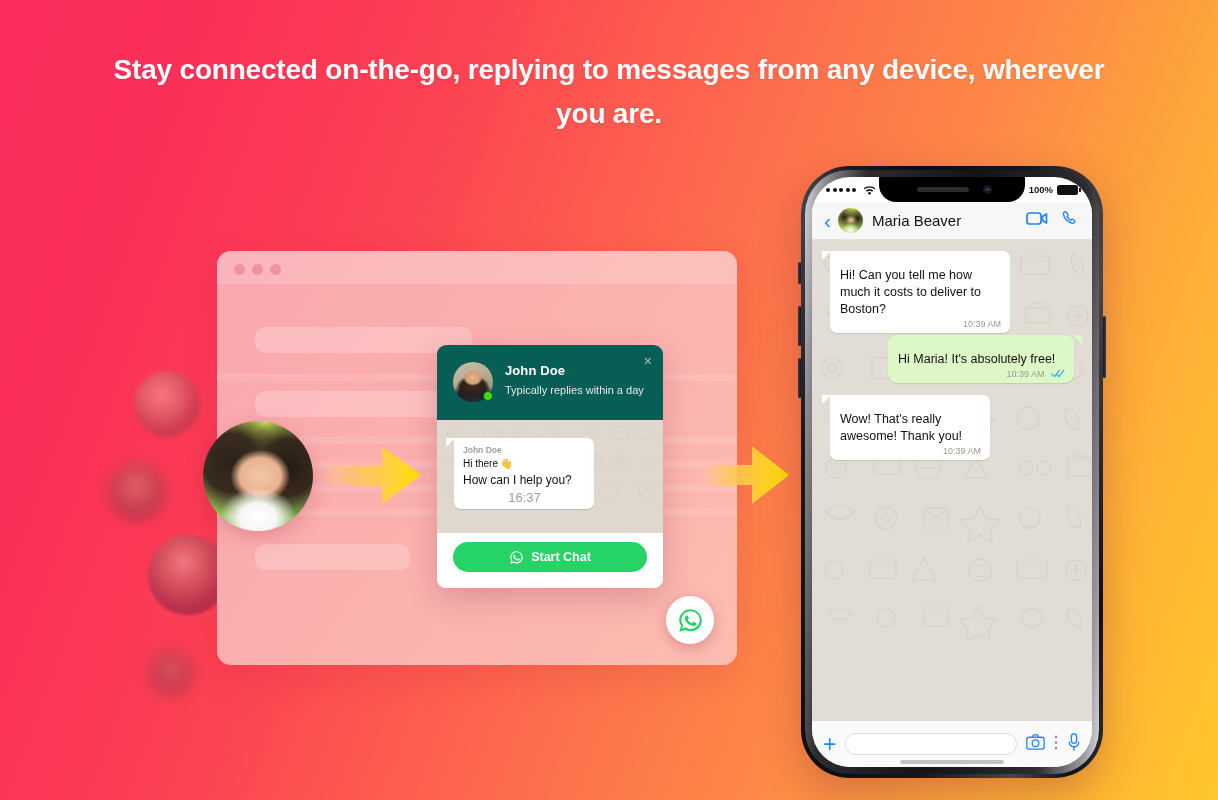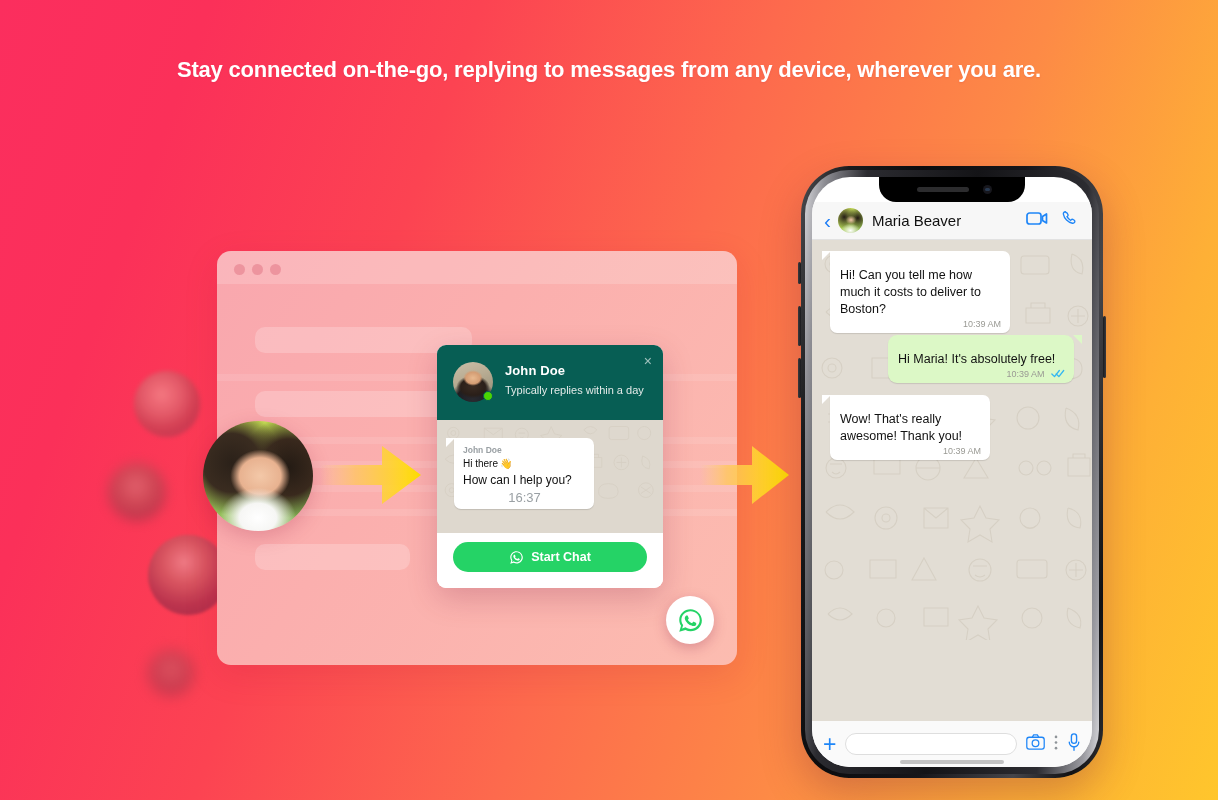--- a/index.html
+++ b/index.html
@@ -21,21 +21,21 @@
         #ffc62c 100%);
     overflow: hidden;
   }
 
   
   #headline {
     position: absolute;
     top: 48px; left: 0; width: 1218px;
     text-align: center;
     color: #ffffff;
-    font-size: 22px;
+    font-size: 28px;
     font-weight: bold;
     line-height: 44px;
     letter-spacing: -0.2px;
     padding: 0 110px;
     text-shadow: 0 1px 2px rgba(190,40,70,0.18);
   }
 
   
   .cloud-av {
     position: absolute;
@@ -425,20 +425,38 @@
     <span class="side-btn" id="sb3"></span>
     <span id="sb4"></span>
 
     <div id="phone-screen">
 
       <div id="notch">
         <span id="speaker"></span>
         <span id="front-cam"></span>
       </div>
 
+      <div id="statusbar">
+        <span id="sig-dots">
+          <i class="sig-dot"></i>
+            <i class="sig-dot"></i>
+            <i class="sig-dot"></i>
+            <i class="sig-dot"></i>
+            <i class="sig-dot"></i>
+          <svg width="13" height="10" viewBox="0 0 13 10" style="margin-left:4px">
+            <path fill="#111" d="M6.5 1.2C4.3 1.2 2.3 2 .8 3.3l1 1.1C3.1 3.3 4.7 2.6 6.5 2.6s3.4.7 4.7 1.8l1-1.1C10.7 2 8.7 1.2 6.5 1.2z"></path>
+            <path fill="#111" d="M6.5 4.2c-1.4 0-2.7.5-3.7 1.4l1 1.1c.7-.6 1.7-1 2.7-1s2 .4 2.7 1l1-1.1c-1-.9-2.3-1.4-3.7-1.4z"></path>
+            <circle fill="#111" cx="6.5" cy="8.3" r="1.3"></circle>
+          </svg>
+        </span>
+        <span id="bat-wrap">
+          <span>100%</span>
+          <span id="bat-shell"></span>
+        </span>
+      </div>
 
       <div id="chat-header">
         <span id="ch-back">‹</span>
         <span id="ch-av"></span>
         <span id="ch-name">Maria Beaver</span>
         <span class="ch-icon">
           <svg width="22" height="15" viewBox="0 0 22 15">
             <rect x="1" y="2" width="14" height="11" rx="2.6" fill="none" stroke="#1f86f7" stroke-width="1.7"></rect>
             <path d="M16.5 5.5 L20.5 3 v9 l-4 -2.5 z" fill="none" stroke="#1f86f7" stroke-width="1.7" stroke-linejoin="round"></path>
           </svg>

